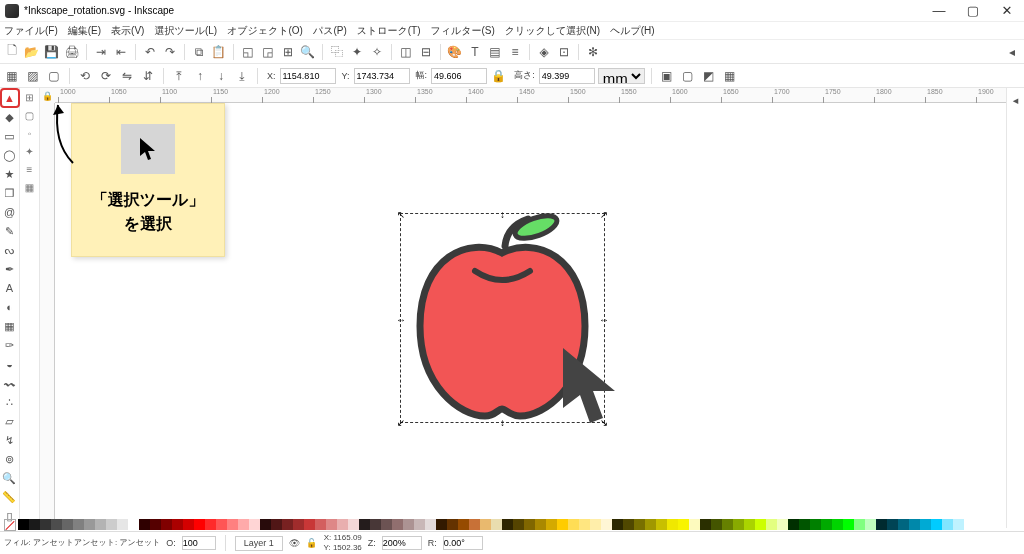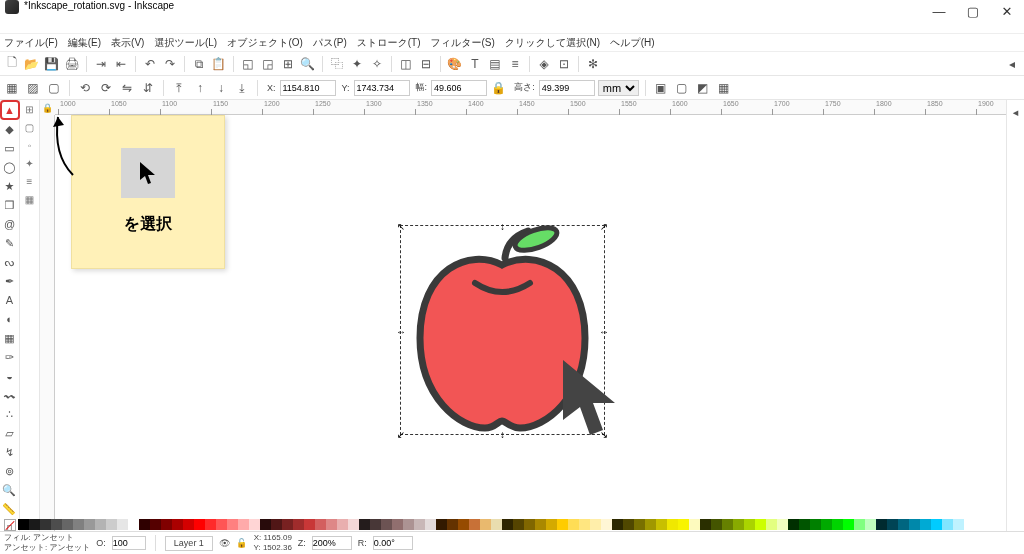--- a/index.html
+++ b/index.html
@@ -1,30 +1,30 @@
 <!DOCTYPE html>
 <html><head>
 <meta charset="utf-8">
 <style>
 *{box-sizing:border-box;margin:0;padding:0;font-family:"Segoe UI","Meiryo UI",Meiryo,sans-serif;}
 html,body{width:1024px;height:554px;overflow:hidden;background:#fff;}
-.titlebar{height:34px;background:#fff;display:flex;border-bottom:1px solid #eee;}
+.titlebar{height:22px;background:#fff;display:flex;align-items:center;border-bottom:1px solid #eee;}
 .titlebar .icon{width:14px;height:14px;margin:0 5px;border-radius:3px;background:linear-gradient(135deg,#444,#222);}
 .titlebar .title{font-size:10px;color:#000;}
 .winctrls{margin-left:auto;display:flex;}
 .winbtn{width:34px;height:22px;display:flex;align-items:center;justify-content:center;font-size:13px;color:#333;}
 .menubar{height:18px;display:flex;align-items:center;padding:0 4px;background:#fff;border-bottom:1px solid #eee;font-size:10px;color:#333;}
 .menubar span{margin-right:10px;}
 .toolbar{height:24px;display:flex;align-items:center;padding:0 3px;background:#fff;border-bottom:1px solid #e6e6e6;gap:2px;}
 .tbtn{width:18px;height:18px;display:flex;align-items:center;justify-content:center;color:#555;font-size:12px;border-radius:2px;flex:0 0 18px;}
 .vsep{width:1px;height:16px;background:#ddd;margin:0 3px;flex:0 0 1px;}
 .propbar{height:24px;display:flex;align-items:center;padding:0 3px;background:#fff;border-bottom:1px solid #e6e6e6;gap:3px;font-size:9px;color:#444;}
 .propbar .lbl{margin-left:3px;margin-right:1px;}
 .propbar input{width:56px;height:16px;border:1px solid #ccc;font-size:9px;padding:0 2px;}
-.propbar select{height:16px;border:1px solid #ccc;font-size:11px;}
+.propbar select{height:16px;border:1px solid #ccc;font-size:15px;}
 .workspace{display:flex;height:440px;}
 .toolbox{width:20px;background:#fff;border-right:1px solid #e6e6e6;display:flex;flex-direction:column;align-items:center;padding-top:2px;gap:3px;}
 .tool{width:16px;height:16px;display:flex;align-items:center;justify-content:center;border-radius:2px;font-size:11px;color:#555;}
 .tool.selected{outline:2px solid #d33;color:#d33;}
 .snapbox{width:20px;background:#fff;border-right:1px solid #e6e6e6;display:flex;flex-direction:column;align-items:center;padding-top:2px;gap:4px;}
 .snap{width:14px;height:14px;color:#777;font-size:10px;display:flex;align-items:center;justify-content:center;}
 .canvasarea{flex:1;position:relative;background:#fff;overflow:hidden;}
 .ruler-h{position:absolute;left:15px;right:0;top:0;height:15px;background:#fafafa;border-bottom:1px solid #ccc;font-size:7px;color:#888;}
 .ruler-h .tick{position:absolute;top:9px;border-left:1px solid #999;height:6px;}
 .ruler-h .lab{position:absolute;top:0;font-size:7px;}
@@ -37,21 +37,21 @@
 .big-cursor{position:absolute;}
 .callout{position:absolute;background:#fff1b8;border:1px solid #f0e0a0;box-shadow:2px 2px 5px rgba(0,0,0,.15);display:flex;flex-direction:column;align-items:center;justify-content:center;text-align:center;}
 .callout-icon{width:54px;height:50px;background:#d6d6d6;display:flex;align-items:center;justify-content:center;margin-bottom:14px;}
 .callout1{left:16px;top:0;width:154px;height:154px;font-size:16px;font-weight:600;line-height:1.5;}
 .callout2{left:597px;top:278px;width:186px;height:40px;font-size:18px;font-weight:600;}
 .palette{position:absolute;left:0;right:0;bottom:23px;height:13px;display:flex;align-items:center;padding:0 4px;}
 .pal-none{width:12px;height:12px;border:1px solid #aaa;position:relative;margin-right:2px;}
 .pal-none:before{content:"";position:absolute;left:-1px;right:-1px;top:50%;border-top:1px solid #d00;transform:rotate(-45deg);}
 .pal-swatch{width:11px;height:11px;flex:0 0 11px;}
 .statusbar{position:absolute;left:0;right:0;bottom:0;height:23px;border-top:1px solid #ddd;background:#fff;display:flex;align-items:center;font-size:9px;color:#444;padding:0 4px;gap:6px;}
-.statusbar .fillstroke{display:flex;flex-direction:column;line-height:10px;font-size:8px;}
+.statusbar .fillstroke{display:flex;flex-direction:row;line-height:10px;font-size:8px;}
 .statusbar .layer{border:1px solid #ccc;padding:0 8px;height:15px;display:flex;align-items:center;font-size:9px;}
 .statusbar .hint{flex:1;color:#555;}
 .statusbar .coords{text-align:right;line-height:10px;font-size:8px;}
 .side-right{width:18px;background:#fff;border-left:1px solid #e6e6e6;display:flex;flex-direction:column;align-items:center;padding-top:4px;gap:4px;}
 svg{display:block;}
 </style>
 </head>
 <body>
 
 <div class="titlebar">
@@ -231,20 +231,21 @@
     <div class="ruler-v"></div>
 
     <div class="canvas">
 
       <div class="callout callout1">
         <div class="callout-icon">
           <svg width="20" height="26" viewBox="0 0 20 26">
               <path d="M2 2 L2 20 L7 16 L10 24 L13 23 L10 15 L17 15 Z" fill="#000"></path>
             </svg>
         </div>
+        <div>「選択ツール」</div>
         <div>を選択</div>
       </div>
 
       <svg style="position:absolute;left:-22px;top:-10px" width="50" height="85">
         <path d="M40 70 Q 20 50 25 12" stroke="#000" stroke-width="2" fill="none"></path>
         <path d="M25 12 L20 22 L31 20 Z" fill="#000"></path>
       </svg>
 
       <div class="selection-box" style="left:345px;top:110px;width:205px;height:210px">
         <div class="sel-handle" style="left:0;top:0">↖</div>

